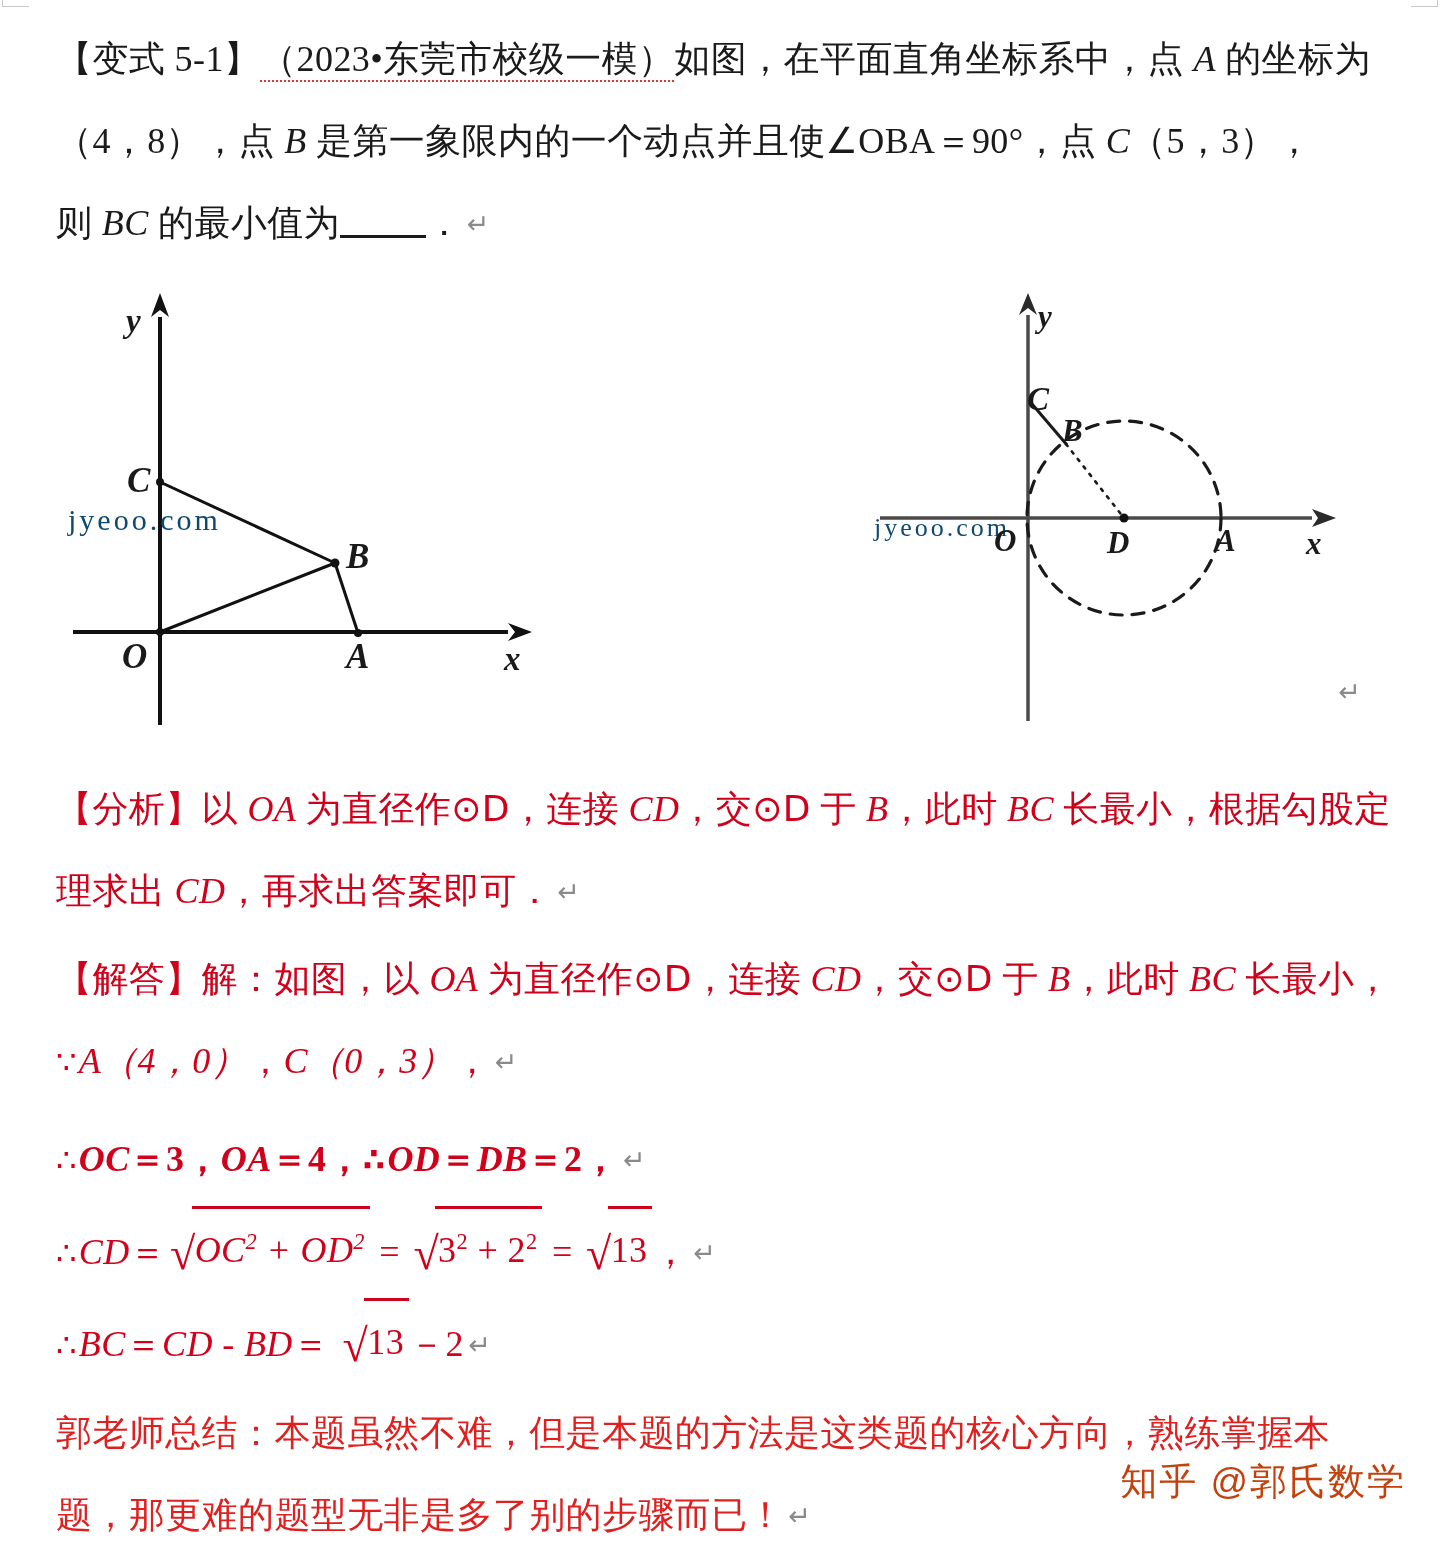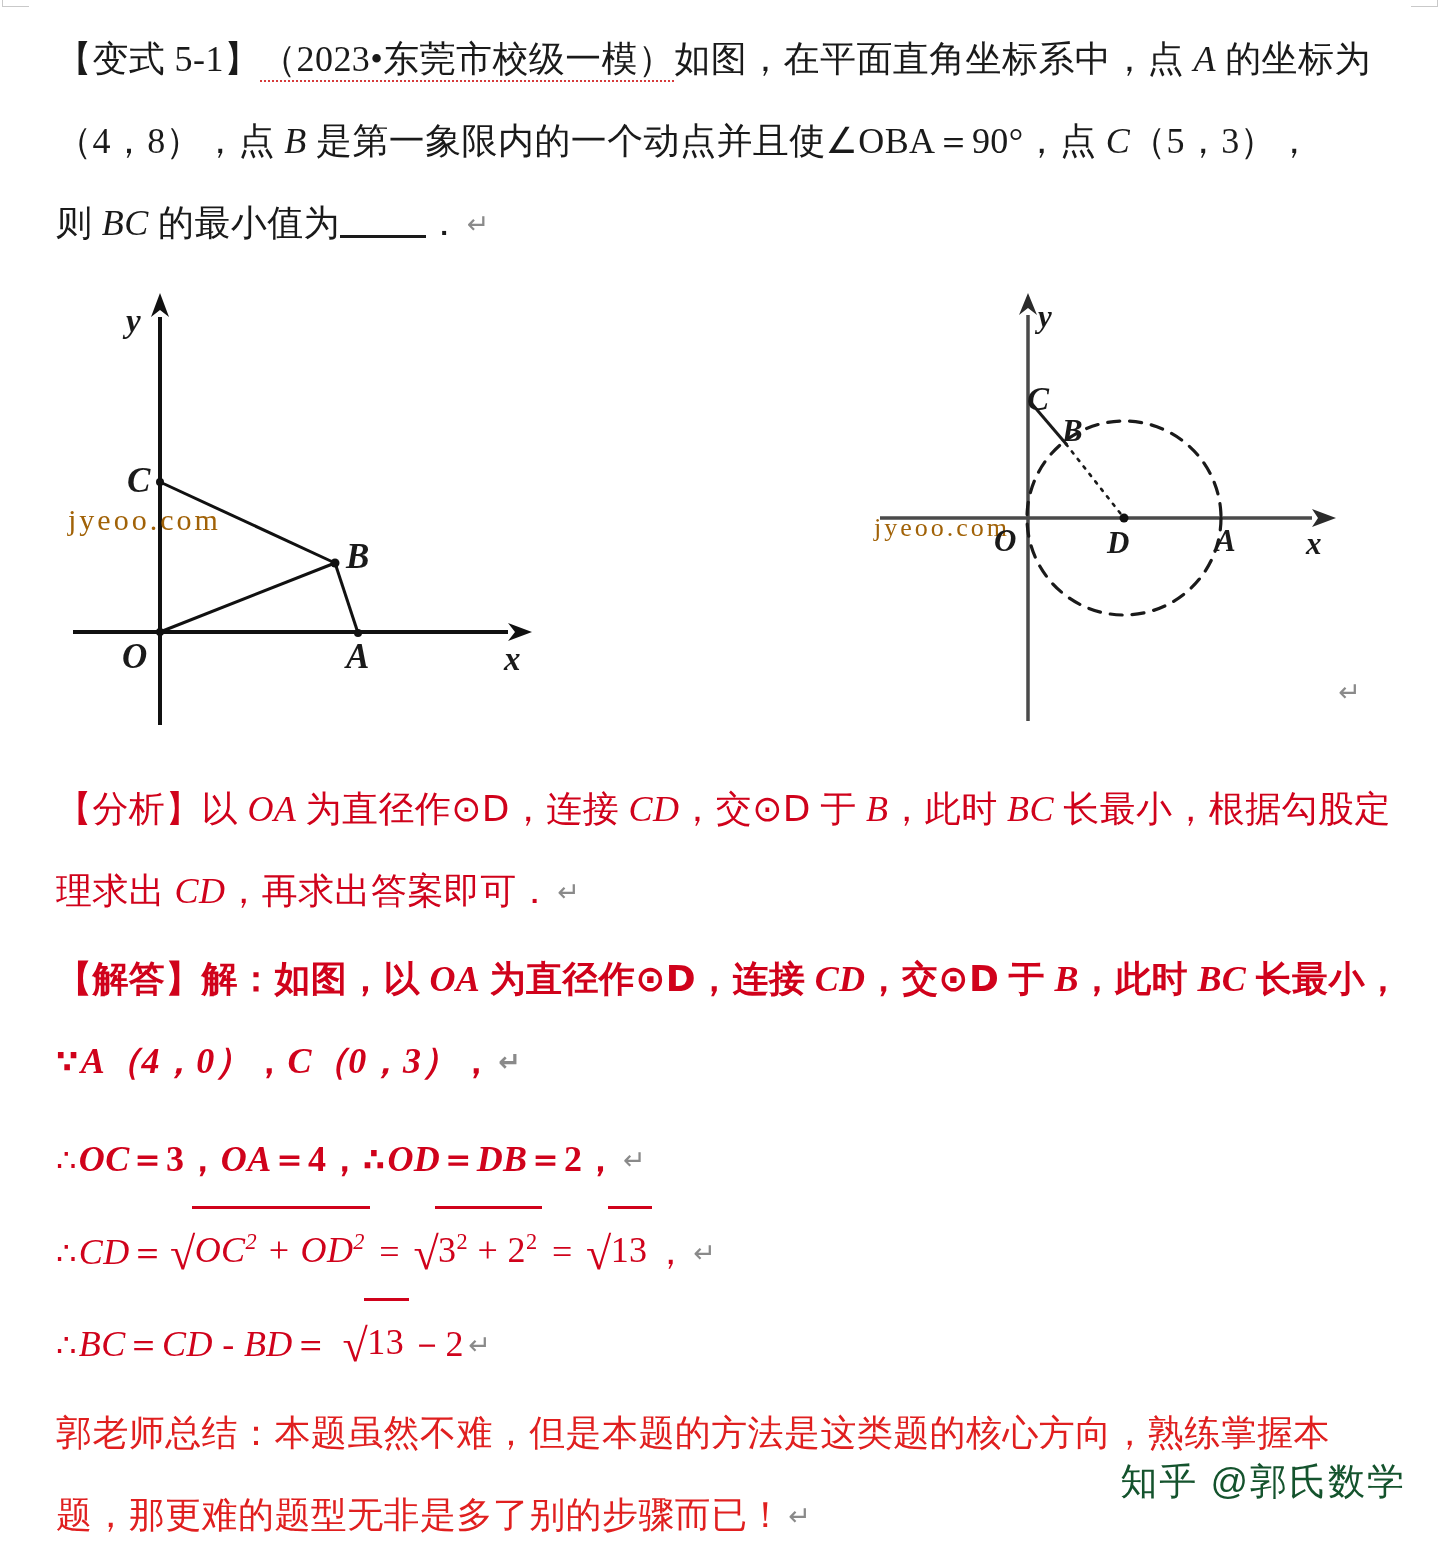--- a/index.html
+++ b/index.html
@@ -71,33 +71,33 @@
     font-family: "Liberation Serif", serif;
     font-style: italic;
     font-weight: 700;
   }
 
   
   .fig-wm {
     position: absolute;
     font-family: "Liberation Serif", serif;
     font-size: 30px;
-    color: #a16207;
+    color: #0c4a6e;
     letter-spacing: 3px;
     user-select: none;
   }
 
   
   .zhihu-wm {
     position: absolute;
     right: 34px;
     bottom: 36px;
     font-family: "Liberation Sans", sans-serif;
     font-size: 37px;
-    color: #14532d;
+    color: #c2410c;
     letter-spacing: 2px;
     white-space: nowrap;
     user-select: none;
   }
 
   
   .sqrt {
     display: inline-block;
     position: relative;
     white-space: nowrap;
@@ -208,21 +208,21 @@
   <div class="fig-label" style="position:absolute; left:178px; top:14px;  font-size:31px;">y</div>
   <div class="fig-label" style="position:absolute; left:446px; top:241px; font-size:31px;">x</div>
 </div>
 
 <div style="position:absolute; left:1334px; top:676px;" class="pilcrow">↵</div>
 
 <div class="para red" style="top: 768px;">
   <span>【分析】</span><span>以 </span><span class="ital">OA</span><span> 为直径作</span><span class="odot ital">⊙D</span><span>，连接 </span><span class="ital">CD</span><span>，交</span><span class="odot ital">⊙D</span><span> 于 </span><span class="ital">B</span><span>，此时 </span><span class="ital">BC</span><span> 长最小，根据勾股定理求出 </span><span class="ital">CD</span><span>，再求出答案即可．</span><span class="pilcrow">↵</span>
 </div>
 
-<div class="para red" style="top: 938px; font-weight: bold;">
+<div class="para red" style="top: 938px;">
   <span>【解答】</span><span>解：如图，以 </span><span class="ital">OA</span><span> 为直径作</span><span class="odot ital">⊙D</span><span>，连接 </span><span class="ital">CD</span><span>，交</span><span class="odot ital">⊙D</span><span> 于 </span><span class="ital">B</span><span>，此时 </span><span class="ital">BC</span><span> 长最小，</span><span class="because">∵</span><span class="ital">A（4，0）</span><span>，</span><span class="ital">C（0，3）</span><span>，</span><span class="pilcrow">↵</span>
 </div>
 
 <div class="para red" style="top: 1118px;">
   <span class="therefore">∴</span><span class="nowrap ital"><span>OC</span><span style="font-style:normal">＝3，</span><span>OA</span><span style="font-style:normal">＝4，</span><span class="therefore">∴</span><span>OD</span><span style="font-style:normal">＝</span><span>DB</span><span style="font-style:normal">＝2，</span></span><span class="pilcrow">↵</span>
 </div>
 
 <div class="para red" style="top: 1208px;">
   <span class="therefore">∴</span><span class="ital">CD</span><span>＝</span><span class="sqrt"><span class="radical">√</span><span class="radicand ital">OC<sup>2</sup> + OD<sup>2</sup></span></span><span>&nbsp;=&nbsp;</span><span class="sqrt"><span class="radical">√</span><span class="radicand">3<sup>2</sup> + 2<sup>2</sup></span></span><span>&nbsp;=&nbsp;</span><span class="sqrt"><span class="radical">√</span><span class="radicand">13</span></span><span>，</span><span class="pilcrow">↵</span>
 </div>

